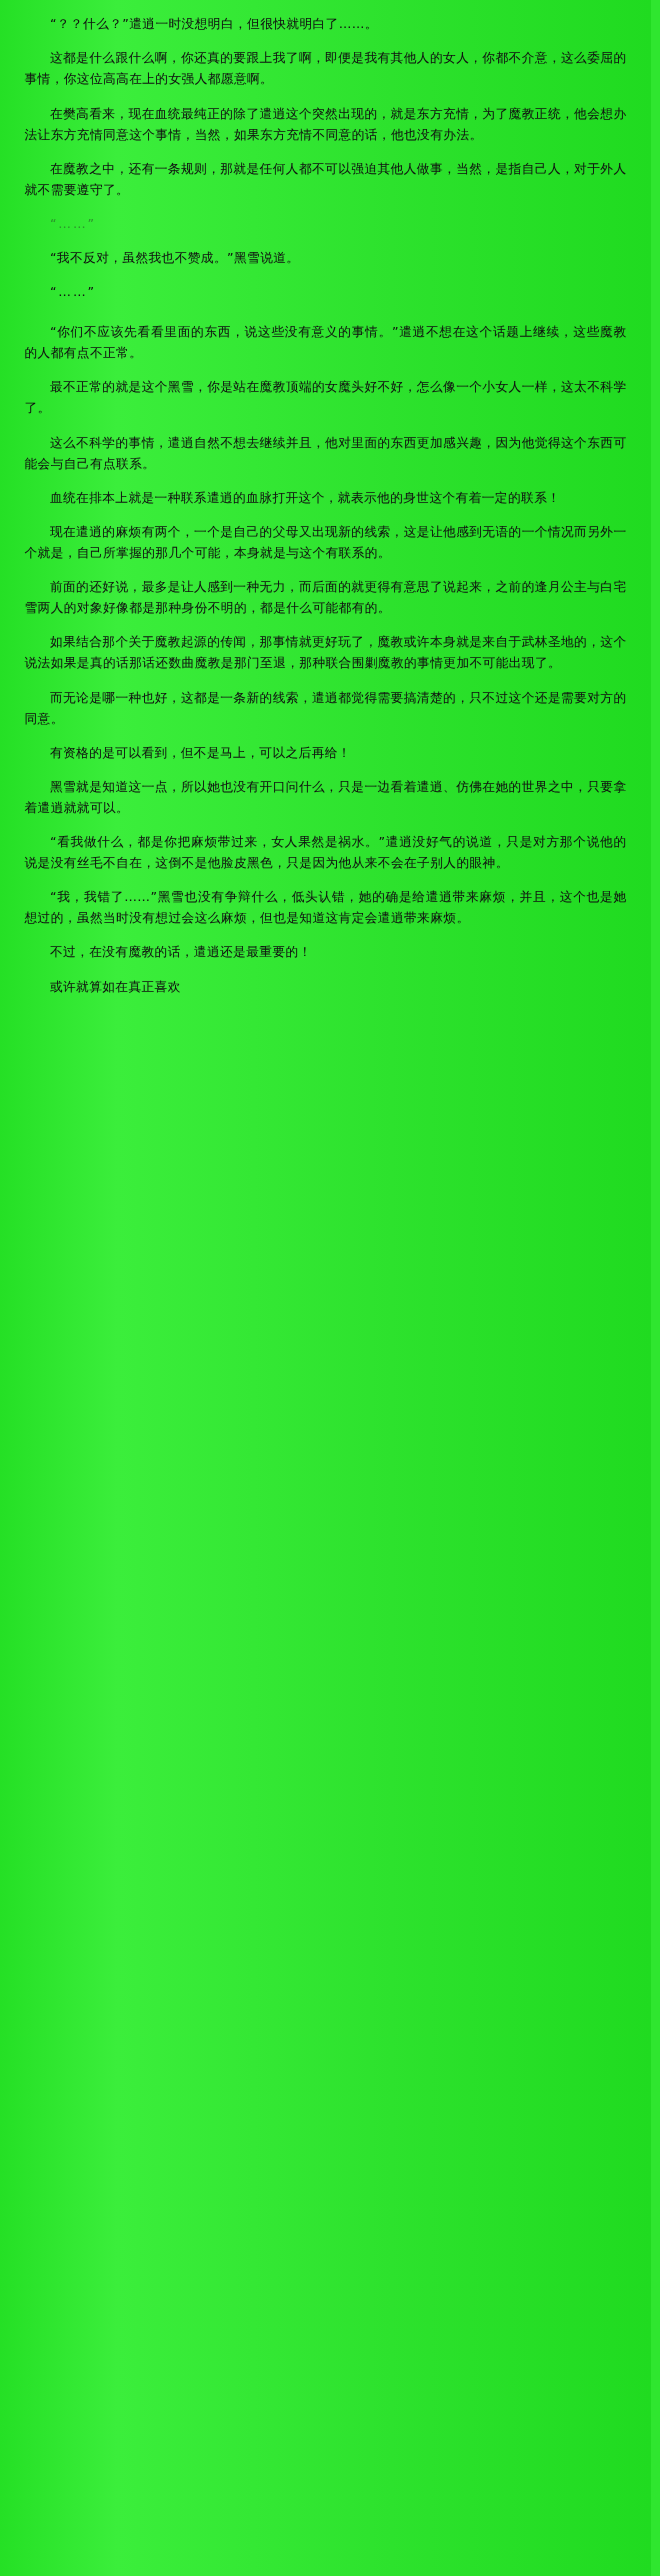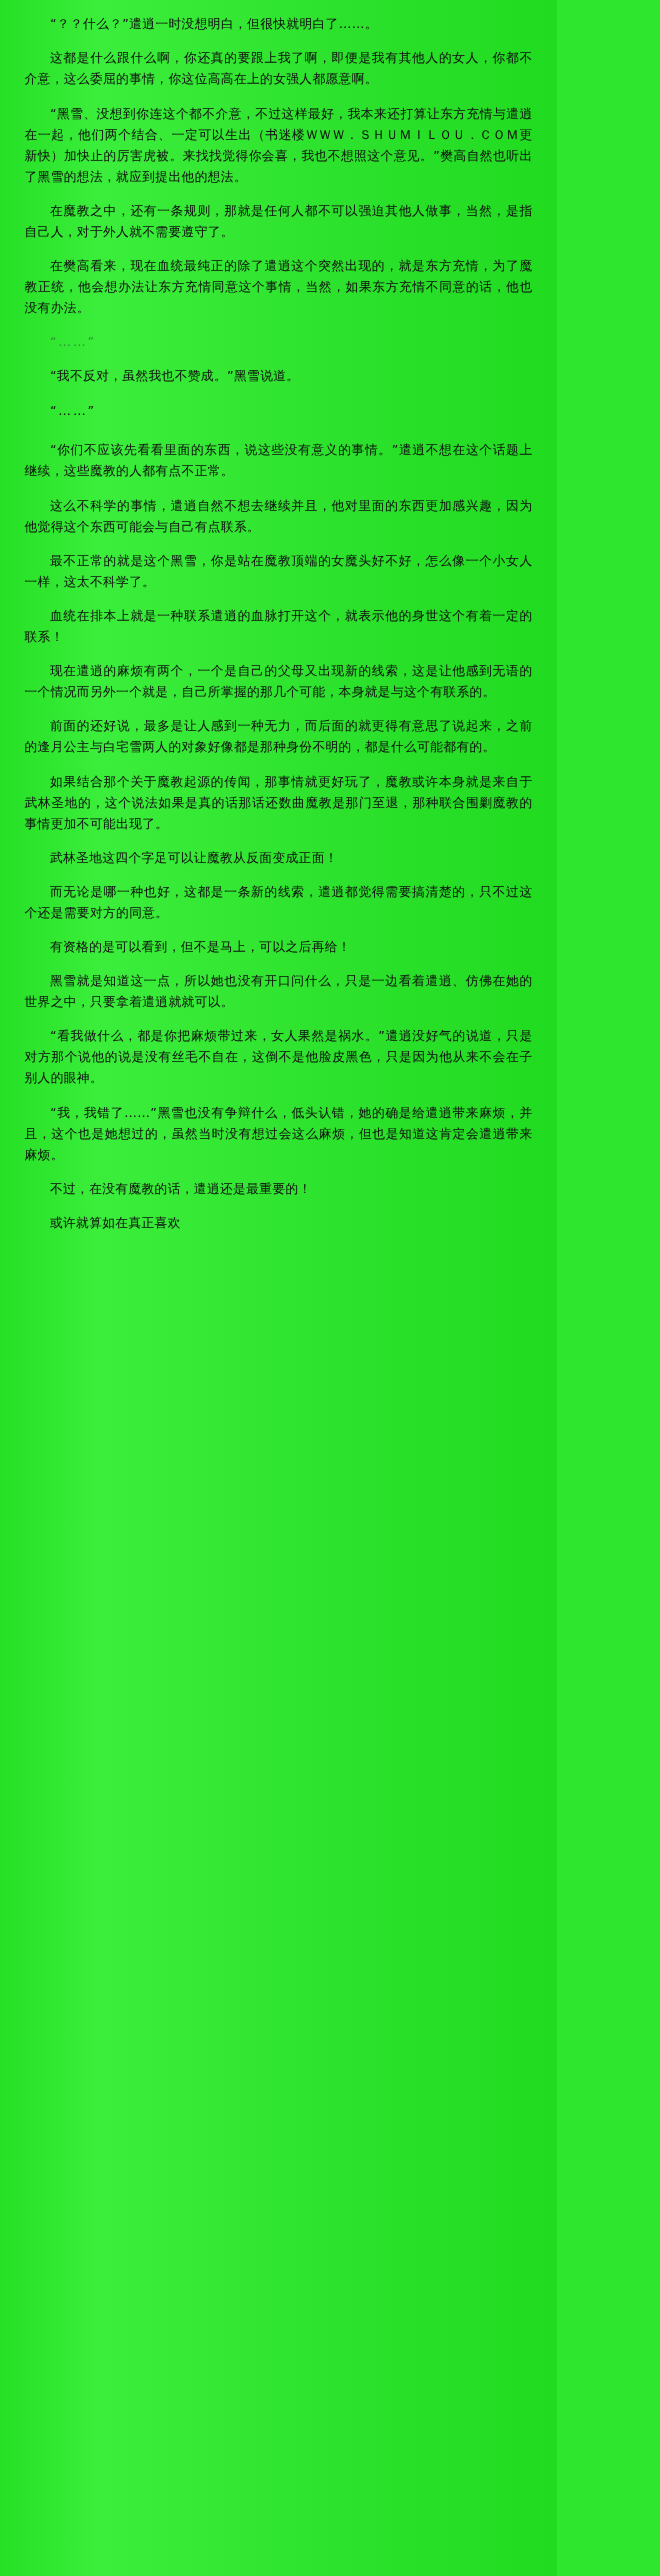--- a/index.html
+++ b/index.html
@@ -7,21 +7,21 @@
     padding: 0;
     background: #00ff00;
   }
   body {
     width: 661px;
     min-height: 2576px;
     background: #2fe62f;
     font-family: "DejaVu Sans", "Liberation Sans", sans-serif;
   }
   .page {
-    width: 557px;
+    width: 651px;
     min-height: 2576px;
     box-sizing: border-box;
     background: linear-gradient(90deg, #25e025 0%, #3bee3b 18%, #2de22d 60%, #20db20 100%);
     padding: 13.2px 24.5px 19px 24.5px;
   }
   .para {
     color: #111111;
     font-size: 12.7px;
     line-height: 21px;
     text-align: justify;
@@ -41,35 +41,33 @@
     margin-bottom: 16px;
   }
   .spacer-sm { height: 5.7px; }
 </style>
 </head>
 <body>
 
 <div class="page">
   <p class="para">“？？什么？”遣逍一时没想明白，但很快就明白了……。</p>
   <p class="para">这都是什么跟什么啊，你还真的要跟上我了啊，即便是我有其他人的女人，你都不介意，这么委屈的事情，你这位高高在上的女强人都愿意啊。</p>
-  <p class="para">“黑雪、没想到你连这个都不介意，不过这样最好，我本来还打算让东方充情与遣逍在一起，他们两个结合、一定可以生出（书迷楼ＷＷＷ．ＳＨＵＭＩＬＯＵ．ＣＯＭ更新快）加快止的厉害虎被。来找找觉得你会喜，我也不想照这个意见。”樊高自然也听出了黑雪的想法，就应到提出他的想法。</p>
+  <p class="para">在樊高看来，现在血统最纯正的除了遣逍这个突然出现的，就是东方充情，为了魔教正统，他会想办法让东方充情同意这个事情，当然，如果东方充情不同意的话，他也没有办法。</p>
   <p class="para">在魔教之中，还有一条规则，那就是任何人都不可以强迫其他人做事，当然，是指自己人，对于外人就不需要遵守了。</p>
-  <p class="para">在樊高看来，现在血统最纯正的除了遣逍这个突然出现的，就是东方充情，为了魔教正统，他会想办法让东方充情同意这个事情，当然，如果东方充情不同意的话，他也没有办法。</p>
   <p class="para ellipsis faint">“……”</p>
   <p class="para">“我不反对，虽然我也不赞成。”黑雪说道。</p>
   <p class="para ellipsis">“……”</p>
   <div class="spacer-sm"></div>
   <p class="para">“你们不应该先看看里面的东西，说这些没有意义的事情。”遣逍不想在这个话题上继续，这些魔教的人都有点不正常。</p>
+  <p class="para">最不正常的就是这个黑雪，你是站在魔教顶端的女魔头好不好，怎么像一个小女人一样，这太不科学了。</p>
   <p class="para">这么不科学的事情，遣逍自然不想去继续并且，他对里面的东西更加感兴趣，因为他觉得这个东西可能会与自己有点联系。</p>
-  <p class="para">最不正常的就是这个黑雪，你是站在魔教顶端的女魔头好不好，怎么像一个小女人一样，这太不科学了。</p>
   <p class="para">血统在排本上就是一种联系遣逍的血脉打开这个，就表示他的身世这个有着一定的联系！</p>
   <p class="para">现在遣逍的麻烦有两个，一个是自己的父母又出现新的线索，这是让他感到无语的一个情况而另外一个就是，自己所掌握的那几个可能，本身就是与这个有联系的。</p>
   <p class="para">前面的还好说，最多是让人感到一种无力，而后面的就更得有意思了说起来，之前的逢月公主与白宅雪两人的对象好像都是那种身份不明的，都是什么可能都有的。</p>
   <p class="para">如果结合那个关于魔教起源的传闻，那事情就更好玩了，魔教或许本身就是来自于武林圣地的，这个说法如果是真的话那话还数曲魔教是那门至退，那种联合围剿魔教的事情更加不可能出现了。</p>
-  <p class="para">武林圣地这四个字足可以让魔教从反面变成正面！</p>
   <p class="para">而无论是哪一种也好，这都是一条新的线索，遣逍都觉得需要搞清楚的，只不过这个还是需要对方的同意。</p>
   <p class="para">有资格的是可以看到，但不是马上，可以之后再给！</p>
   <p class="para">黑雪就是知道这一点，所以她也没有开口问什么，只是一边看着遣逍、仿佛在她的世界之中，只要拿着遣逍就就可以。</p>
   <p class="para">“看我做什么，都是你把麻烦带过来，女人果然是祸水。”遣逍没好气的说道，只是对方那个说他的说是没有丝毛不自在，这倒不是他脸皮黑色，只是因为他从来不会在子别人的眼神。</p>
   <p class="para">“我，我错了……”黑雪也没有争辩什么，低头认错，她的确是给遣逍带来麻烦，并且，这个也是她想过的，虽然当时没有想过会这么麻烦，但也是知道这肯定会遣逍带来麻烦。</p>
   <p class="para">不过，在没有魔教的话，遣逍还是最重要的！</p>
   <p class="para last">或许就算如在真正喜欢</p>
 </div>
 
 

